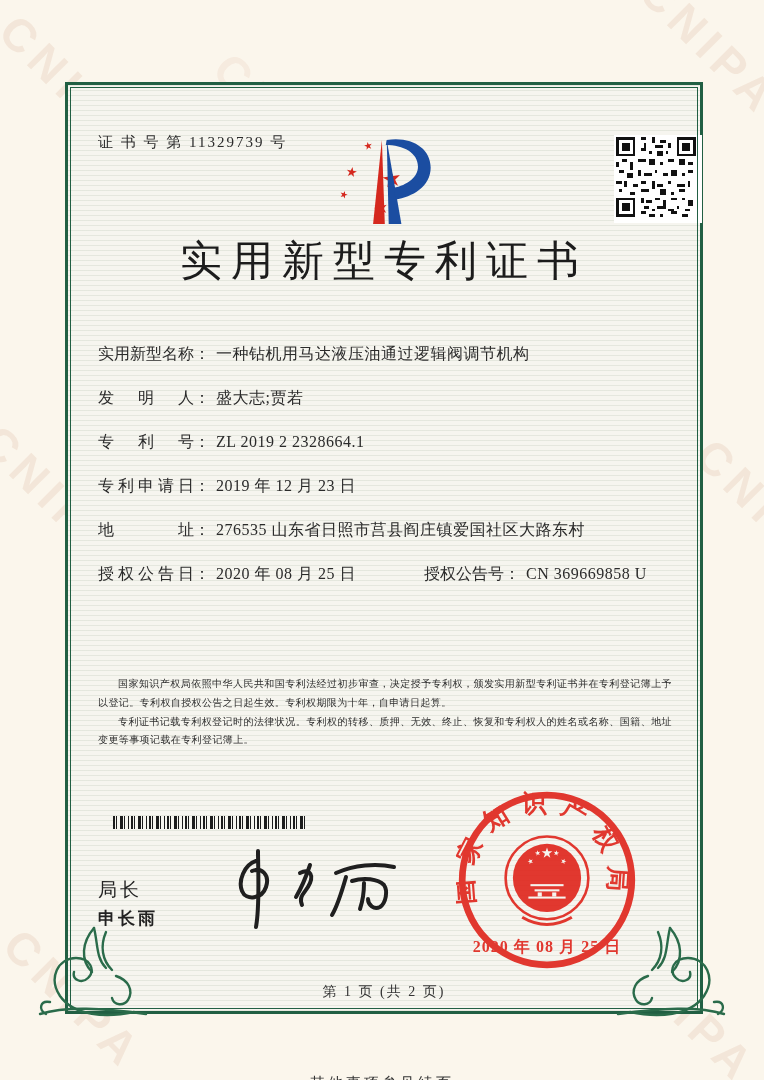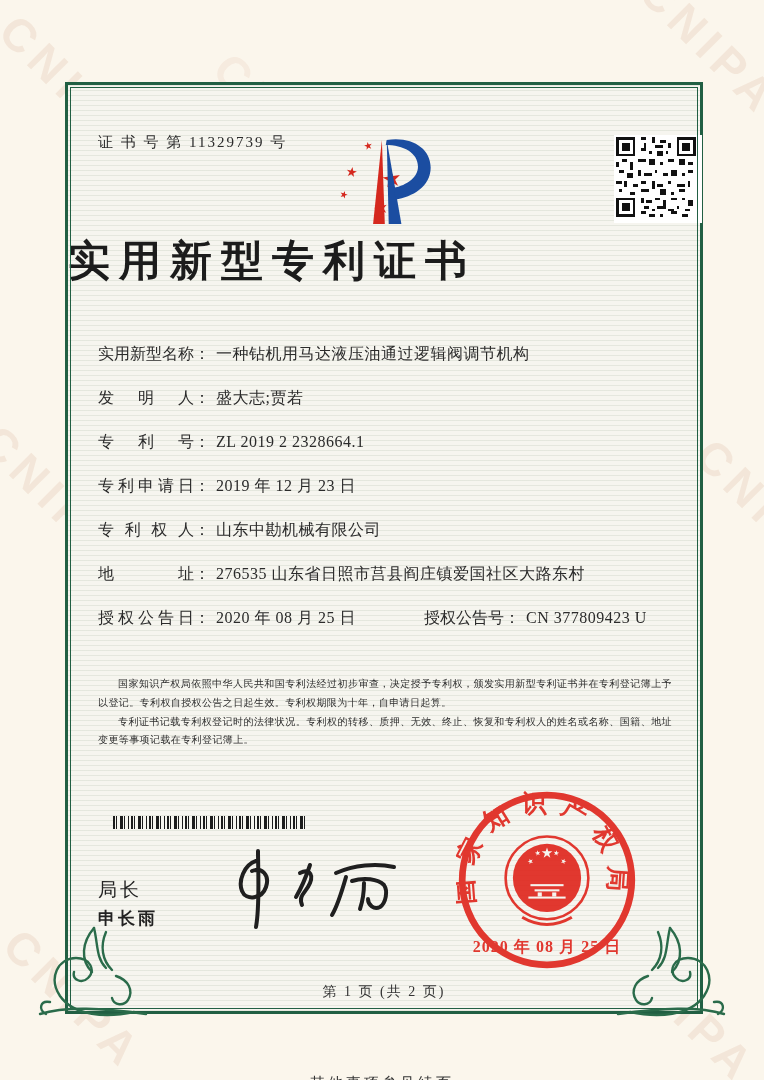--- a/index.html
+++ b/index.html
@@ -24,22 +24,22 @@
   }
   .frame::after{
     content:"";position:absolute;inset:2px;border:1.5px solid #215f43;pointer-events:none;
   }
   .certno{
     position:absolute;left:30px;top:48px;font-size:15px;letter-spacing:2px;color:#2b2b2b;
   }
   .logo{position:absolute;left:268px;top:48px;}
   .qr{position:absolute;left:546px;top:50px;width:84px;height:84px;background:#fff;padding:2px;}
   .title{
-    position:absolute;left:0;right:0;top:148px;text-align:left;
-    font-size:42px;font-weight:700;letter-spacing:9px;color:#1c1c1c;white-space:nowrap;
+    position:absolute;left:0;right:0;top:148px;text-align:center;
+    font-size:42px;font-weight:400;letter-spacing:9px;color:#1c1c1c;white-space:nowrap;
   }
   .fields{position:absolute;left:30px;right:26px;top:242px;font-size:16px;color:#2b2b2b;margin-top:16px;}
   .frow{margin-bottom:23px;line-height:21px;white-space:nowrap;}
   .flabel{display:inline-block;width:96px;text-align:justify;text-align-last:justify;vertical-align:top;}
   .fcolon{display:inline-block;margin-right:6px;}
   .fvalue{letter-spacing:0.5px;}
   .frow2 .seg2{margin-left:64px;}
   .paras{position:absolute;left:30px;right:28px;top:548px;font-size:10px;line-height:1.88;text-align:justify;color:#2e2e2e;margin-top:42px;}
   .paras p{margin:0;text-indent:2em;letter-spacing:0.4px;}
   .barcode{
@@ -177,28 +177,25 @@
     <div class="frow">
       <span class="flabel">发明人</span><span class="fcolon">：</span><span class="fvalue">盛大志;贾若</span>
     </div>
     <div class="frow">
       <span class="flabel">专利号</span><span class="fcolon">：</span><span class="fvalue">ZL 2019 2 2328664.1</span>
     </div>
     <div class="frow">
       <span class="flabel">专利申请日</span><span class="fcolon">：</span><span class="fvalue">2019 年 12 月 23 日</span>
     </div>
     <div class="frow">
-      <span class="flabel">专利权人</span><span class="fcolon">：</span><span class="fvalue">山东中勘机械有限公司</span>
-    </div>
-    <div class="frow">
       <span class="flabel">地址</span><span class="fcolon">：</span><span class="fvalue">276535 山东省日照市莒县阎庄镇爱国社区大路东村</span>
     </div>
     <div class="frow frow2">
       <span class="seg1"><span class="flabel">授权公告日</span><span class="fcolon">：</span><span class="fvalue">2020 年 08 月 25 日</span></span>
-      <span class="seg2"><span>授权公告号</span><span class="fcolon">：</span><span class="fvalue">CN 377809423 U</span></span>
+      <span class="seg2"><span>授权公告号</span><span class="fcolon">：</span><span class="fvalue">CN 369669858 U</span></span>
     </div>
   </div>
 
   <div class="paras">
     <p>国家知识产权局依照中华人民共和国专利法经过初步审查，决定授予专利权，颁发实用新型专利证书并在专利登记簿上予以登记。专利权自授权公告之日起生效。专利权期限为十年，自申请日起算。</p>
     <p>专利证书记载专利权登记时的法律状况。专利权的转移、质押、无效、终止、恢复和专利权人的姓名或名称、国籍、地址变更等事项记载在专利登记簿上。</p>
   </div>
 
   <div class="barcode"></div>
 

